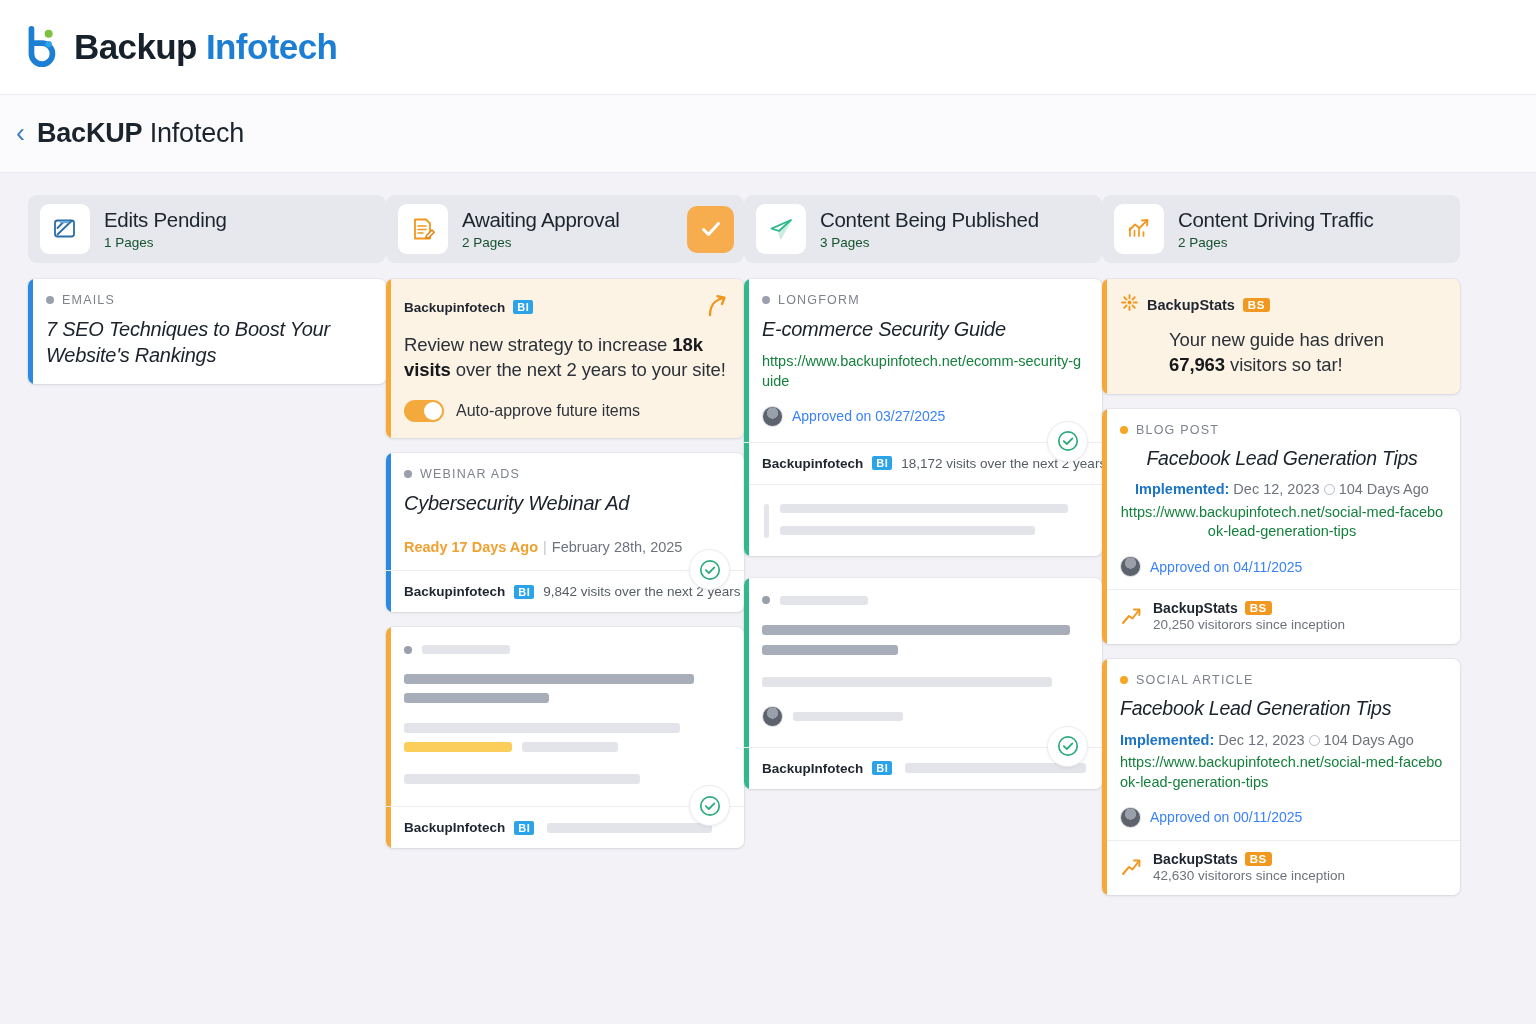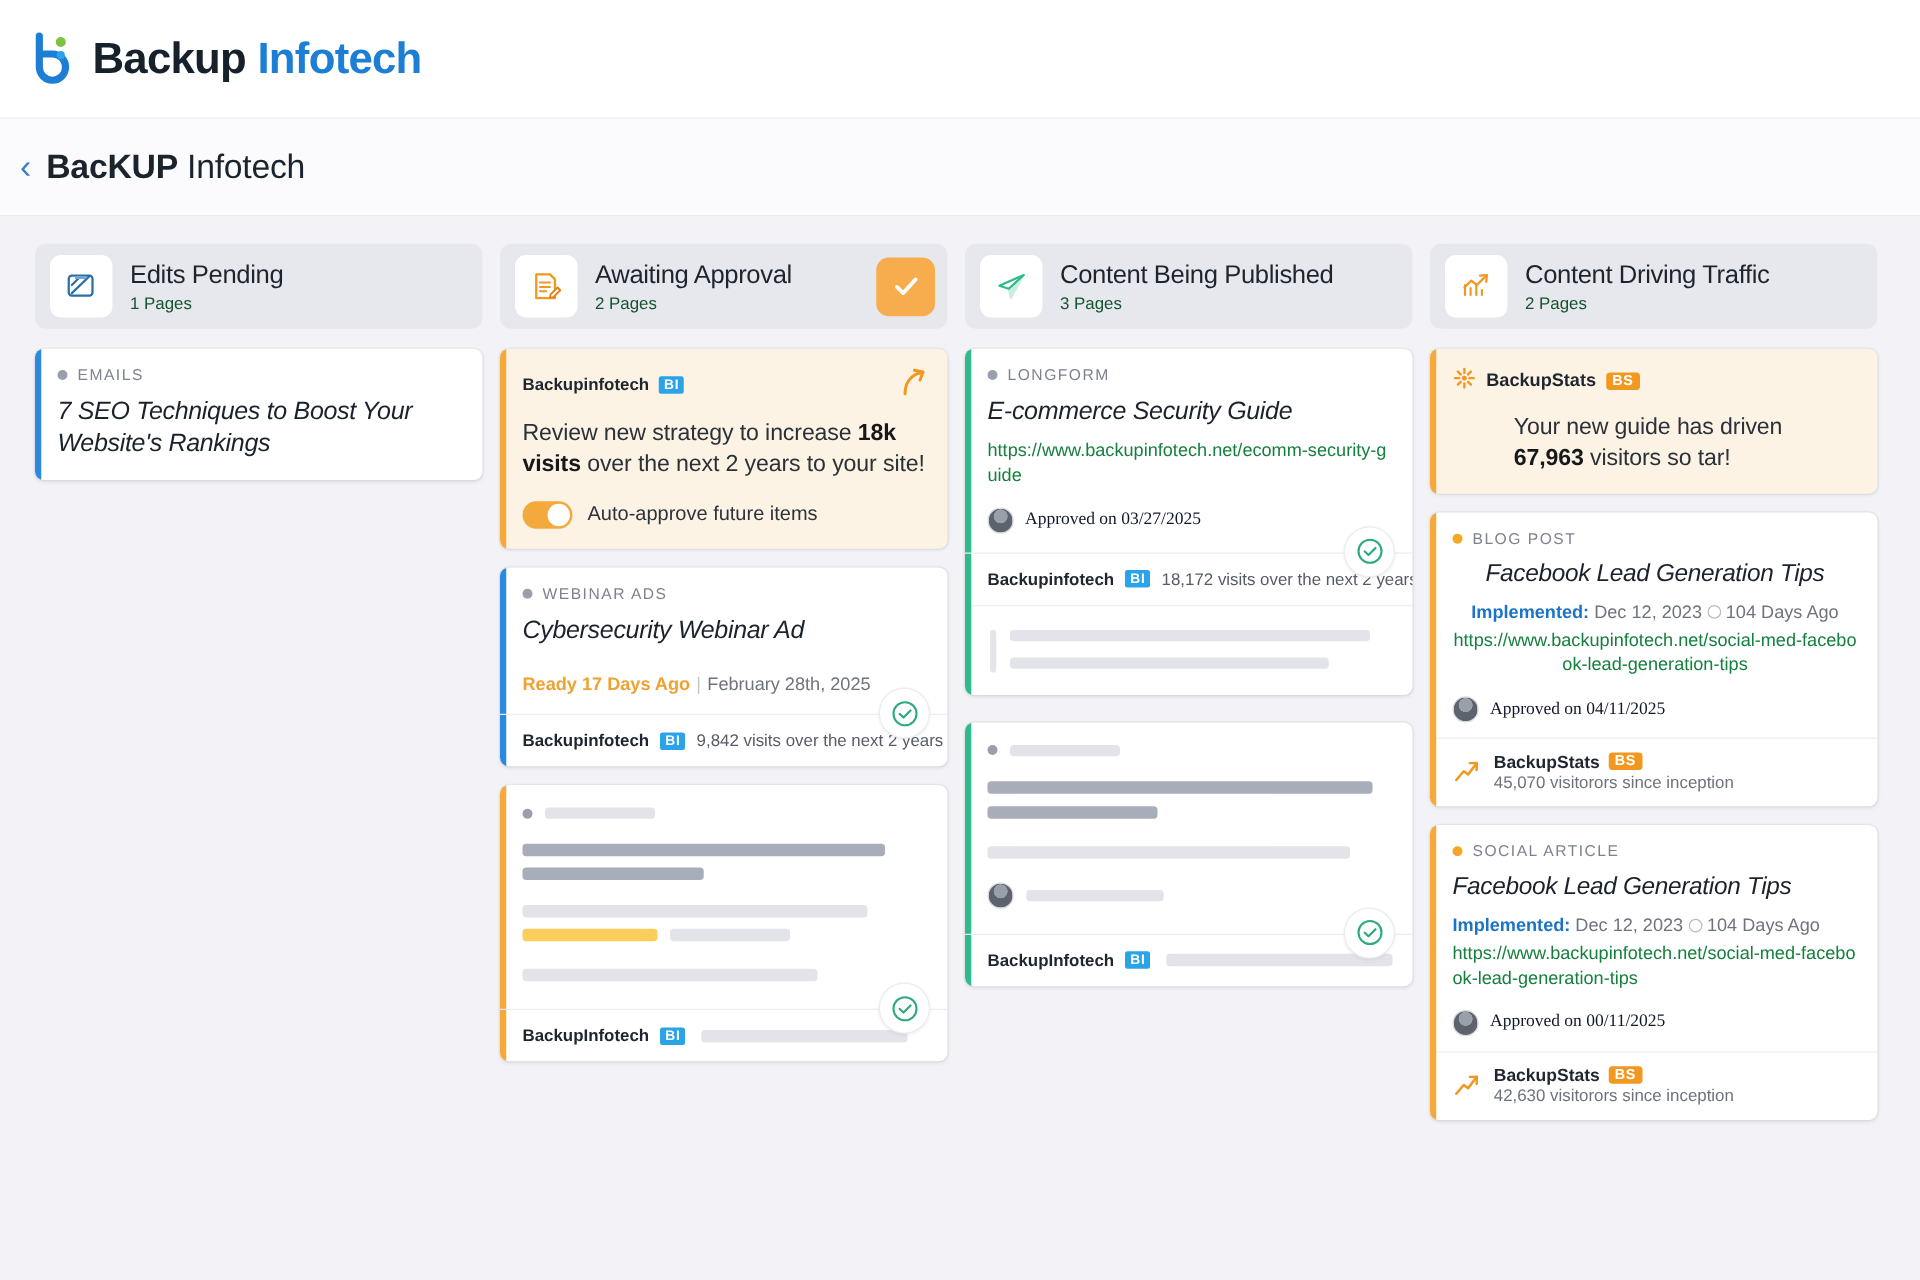--- a/index.html
+++ b/index.html
@@ -26,21 +26,21 @@
     display: flex; align-items: center; padding-left: 16px;
     border-bottom: 1px solid #eceaf2;
   }
   .crumb-chev { color: #3a7fc4; font-size: 27px; line-height: 1; margin-right: 12px; font-weight: 300; }
   .crumb-title { font-size: 27px; color: #1b232d; letter-spacing: -0.2px; }
   .crumb-title b { font-weight: bold; }
   .crumb-title span.light { font-weight: normal; }
 
   
   .board {
-    display: flex; gap: 14px; padding: 22px 22px 0 28px;
+    display: flex; padding: 22px 22px 0 28px;
     align-items: flex-start;
   }
   .col { width: 358px; flex: none; }
   .col-head {
     background: #e7e7ee; border-radius: 9px;
     height: 68px; display: flex; align-items: center;
     padding: 0 10px 0 12px; margin-bottom: 16px;
   }
   .col-head-icon {
     width: 50px; height: 50px; background: #fff; border-radius: 9px;
@@ -85,21 +85,21 @@
   .impl-label { color: #1c74c7; font-weight: bold; }
   .clock { display: inline-block; width: 11px; height: 11px; border-radius: 50%;
            border: 1.6px solid #b7bcc4; margin: 0 4px -1px 4px; }
 
   .approved { display: flex; align-items: center; gap: 9px; margin-top: 14px; }
   .avatar {
     width: 21px; height: 21px; border-radius: 50%; flex: none;
     background: radial-gradient(circle at 50% 32%, #9aa0aa 0 34%, #5d636d 36% 100%);
     border: 1px solid #d7dae0;
   }
-  .approved-txt { font-size: 14px; color: #0f172a; font-family: Liberation Serif, serif; }
+  .approved-txt { font-size: 14px; color: #3b82f6; }
 
   .card-foot {
     border-top: 1px solid #eceef2; padding: 13px 16px 13px 18px;
     display: flex; align-items: center; gap: 9px; position: relative;
   }
   .bi-name { font-size: 13.5px; font-weight: bold; color: #1f2630; white-space: nowrap; }
   .bi-badge {
     background: #2aa3e8; color: #fff; font-size: 11px; font-weight: bold;
     padding: 1px 4px; border-radius: 2px; letter-spacing: 0.5px;
   }
@@ -459,21 +459,21 @@
           <svg width="22" height="22" viewBox="0 0 22 22">
             <path d="M3 18 L9 11 L12.5 13.5 L19 5" fill="none" stroke="#f0981f" stroke-width="2" stroke-linecap="round" stroke-linejoin="round"></path>
             <path d="M14 4.5 L19.5 4.4 L19.3 10" fill="none" stroke="#f0981f" stroke-width="2" stroke-linecap="round" stroke-linejoin="round"></path>
           </svg>
         </span>
         <span>
           <span class="stats-name">
             <span class="stats-name-txt">BackupStats</span>
             <span class="bs-badge">BS</span>
           </span>
-          <span class="stats-sub" style="display:block;">45,070 visitorors since inception</span>
+          <span class="stats-sub" style="display:block;">20,250 visitorors since inception</span>
         </span>
       </div>
     </div>
 
     <div class="card">
       <div class="accent acc-orange"></div>
       <div class="card-body" style="padding-bottom:12px;">
         <div class="kicker">
           <span class="kicker-dot orange"></span>
           <span class="kicker-txt">SOCIAL ARTICLE</span>

